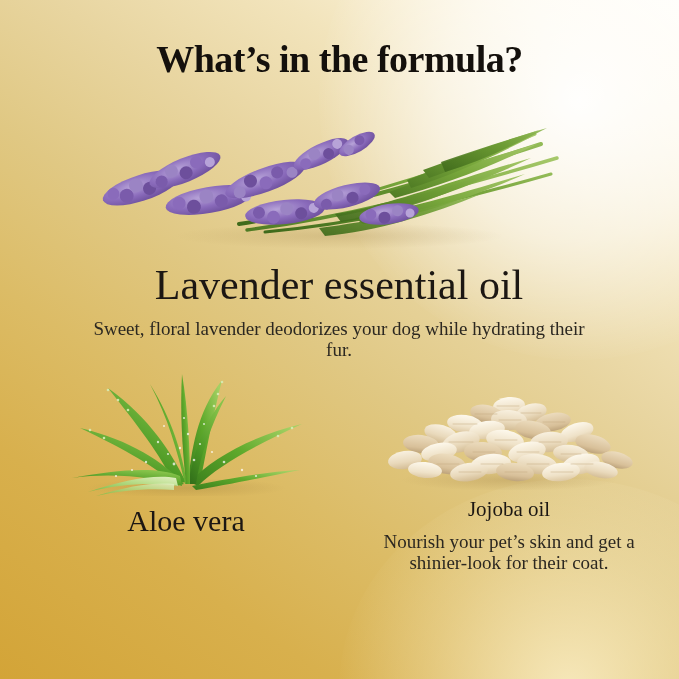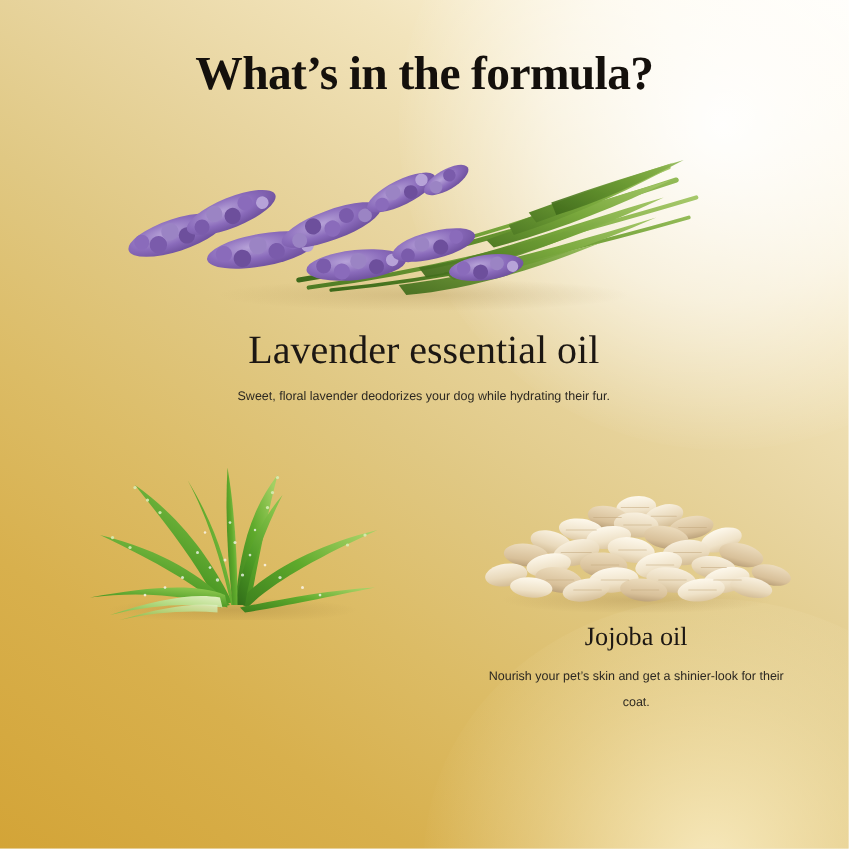--- a/index.html
+++ b/index.html
@@ -68,41 +68,41 @@
   }
 
   .ingredient-name {
     font-family: "Liberation Serif", "DejaVu Serif", serif;
     font-weight: 400;
     color: #1c1713;
     line-height: 1.1;
     white-space: nowrap;
   }
   .ingredient-desc {
-    font-family: Liberation Sans, sans-serif;
+    font-family: Liberation Serif, serif;
     font-weight: 400;
     color: #2c2821;
-    font-size: 10px;
+    font-size: 19px;
     line-height: 21px;
   }
 
   
   .block-lavender {
     position: absolute;
     left: 89px;
     top: 118px;
     width: 500px;
     text-align: center;
   }
   .block-lavender .art {
     position: relative;
     width: 500px;
     height: 132px;
   }
-  .block-lavender .ingredient-name { font-size: 32px; margin-top: 12px; }
+  .block-lavender .ingredient-name { font-size: 42px; margin-top: 12px; }
   .block-lavender .ingredient-desc { margin-top: 10px; }
 
   .block-aloe {
     position: absolute;
     left: 46px;
     top: 366px;
     width: 280px;
     text-align: center;
   }
   .block-aloe .art {
@@ -340,20 +340,21 @@
             <circle cx="176" cy="16" r="1.3"></circle>
           <circle cx="172" cy="28" r="1.3"></circle>
             <circle cx="168" cy="40" r="1.3"></circle>
           <circle cx="246" cy="62" r="1.3"></circle>
             <circle cx="232" cy="70" r="1.3"></circle>
           <circle cx="44" cy="64" r="1.3"></circle>
             <circle cx="58" cy="72" r="1.3"></circle>
         </g>
       </svg>
     </div>
+    <div class="ingredient-name">Aloe vera</div>
   </div>
 
   <div class="block-jojoba">
     <div class="art">
       <svg viewBox="0 0 280 110" xmlns="http://www.w3.org/2000/svg">
         <defs>
           <radialGradient id="jjShadow" cx="50%" cy="50%" r="50%">
             <stop offset="0%" stop-color="rgba(150,115,55,0.26)"></stop>
             <stop offset="100%" stop-color="rgba(150,115,55,0)"></stop>
           </radialGradient>

